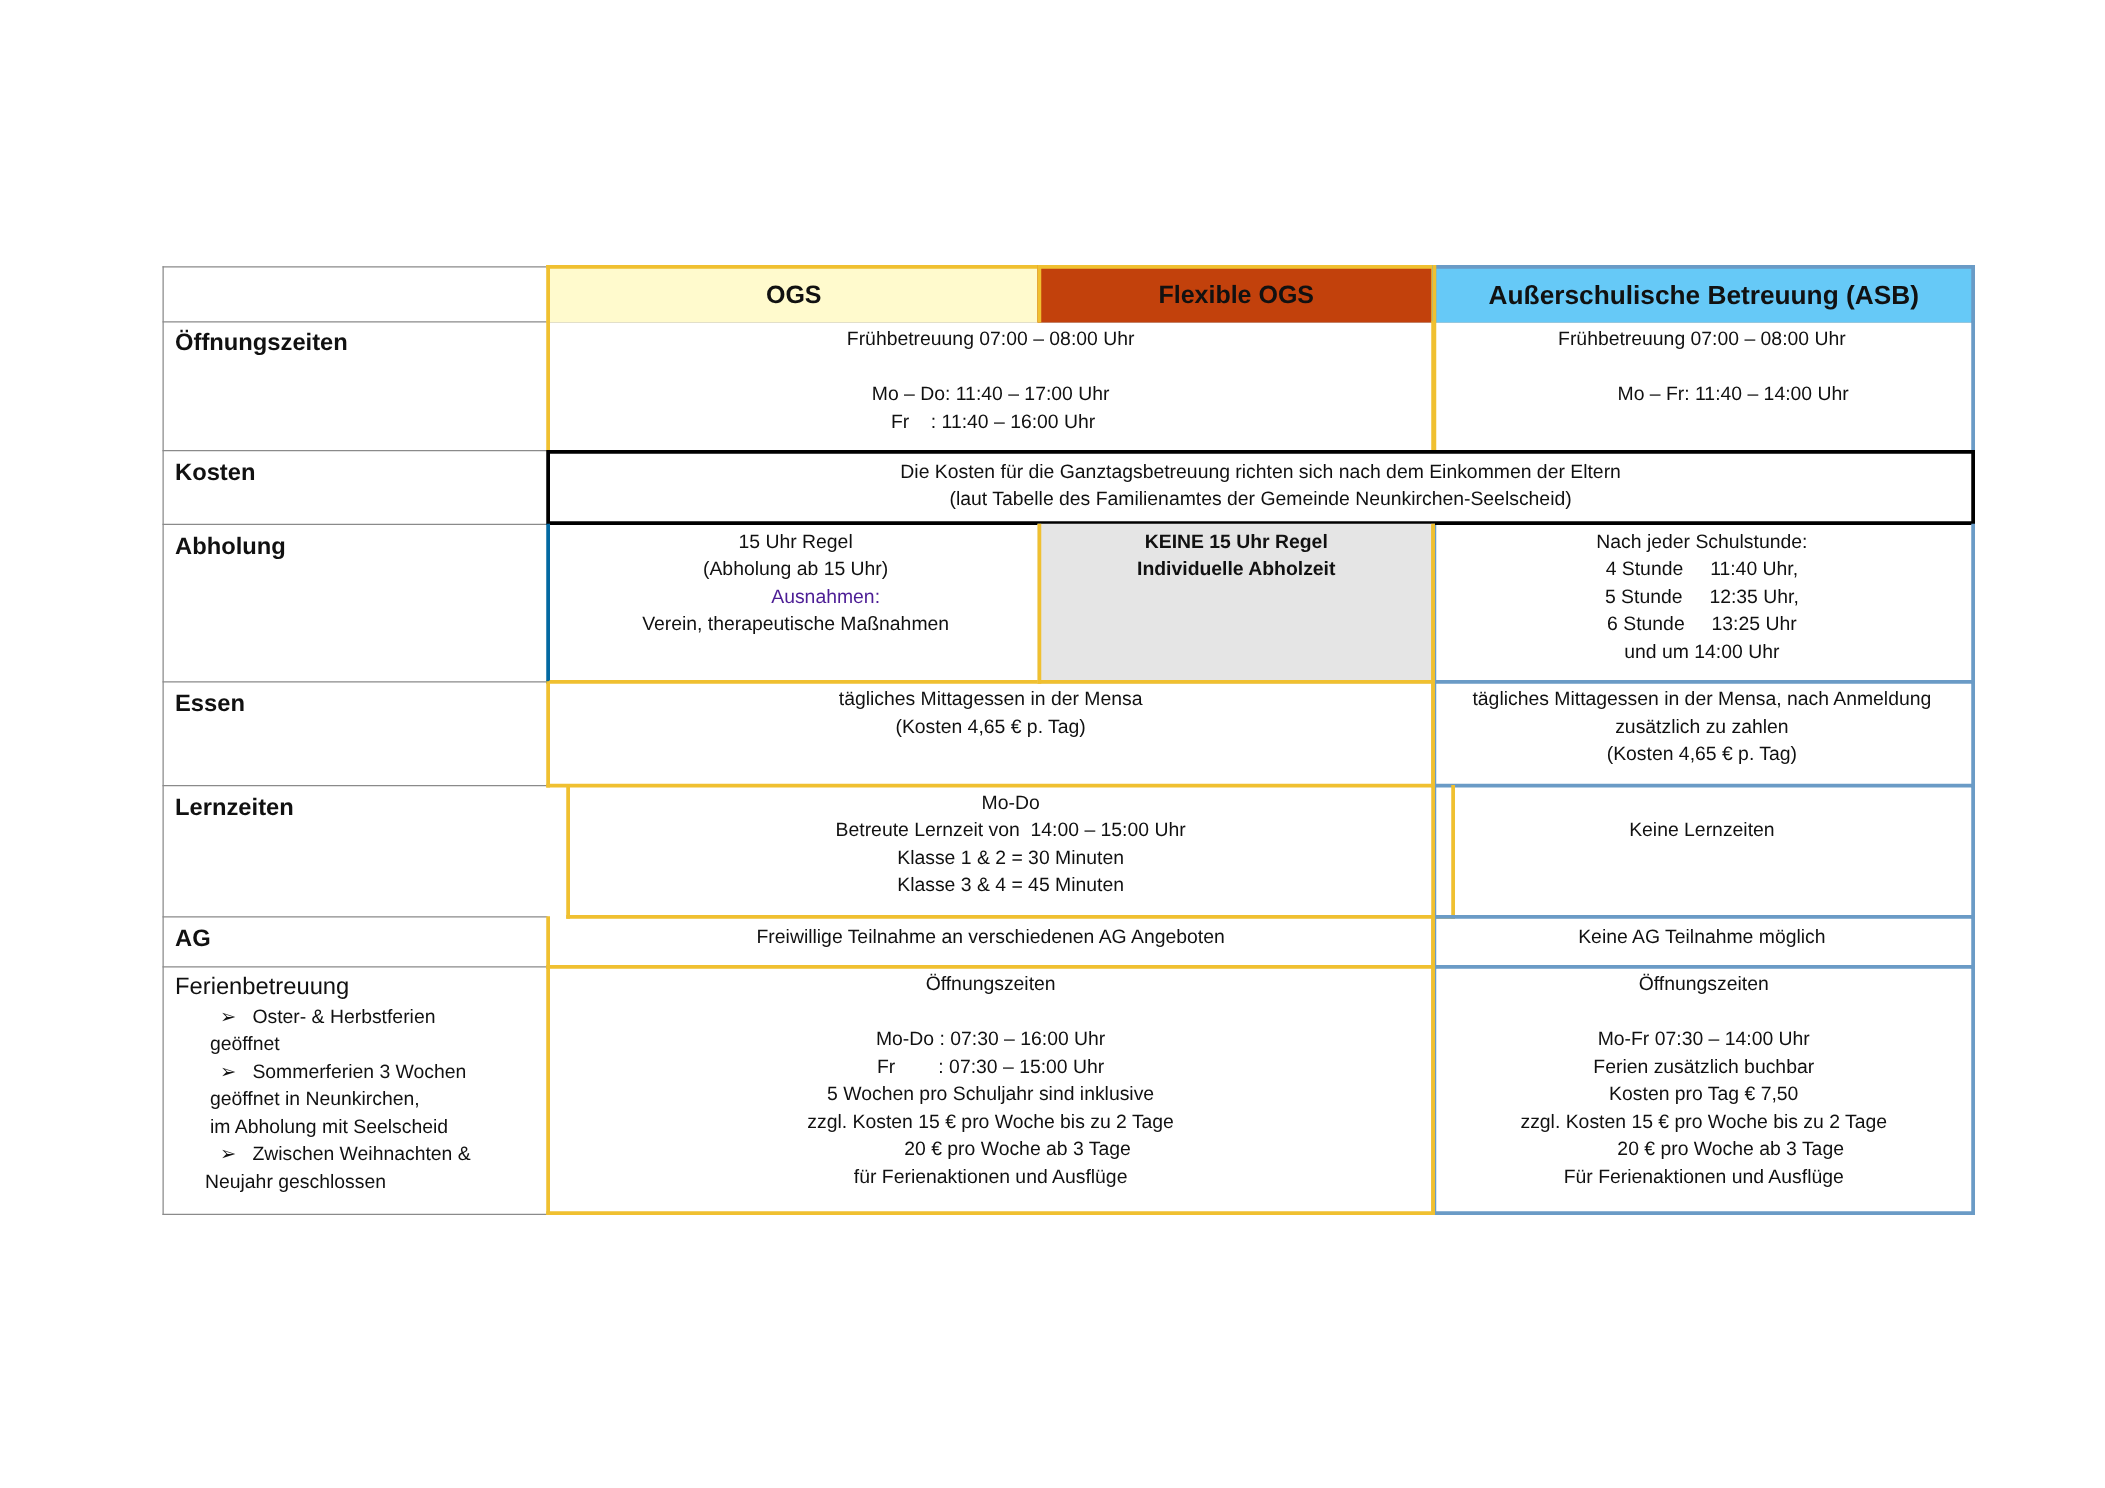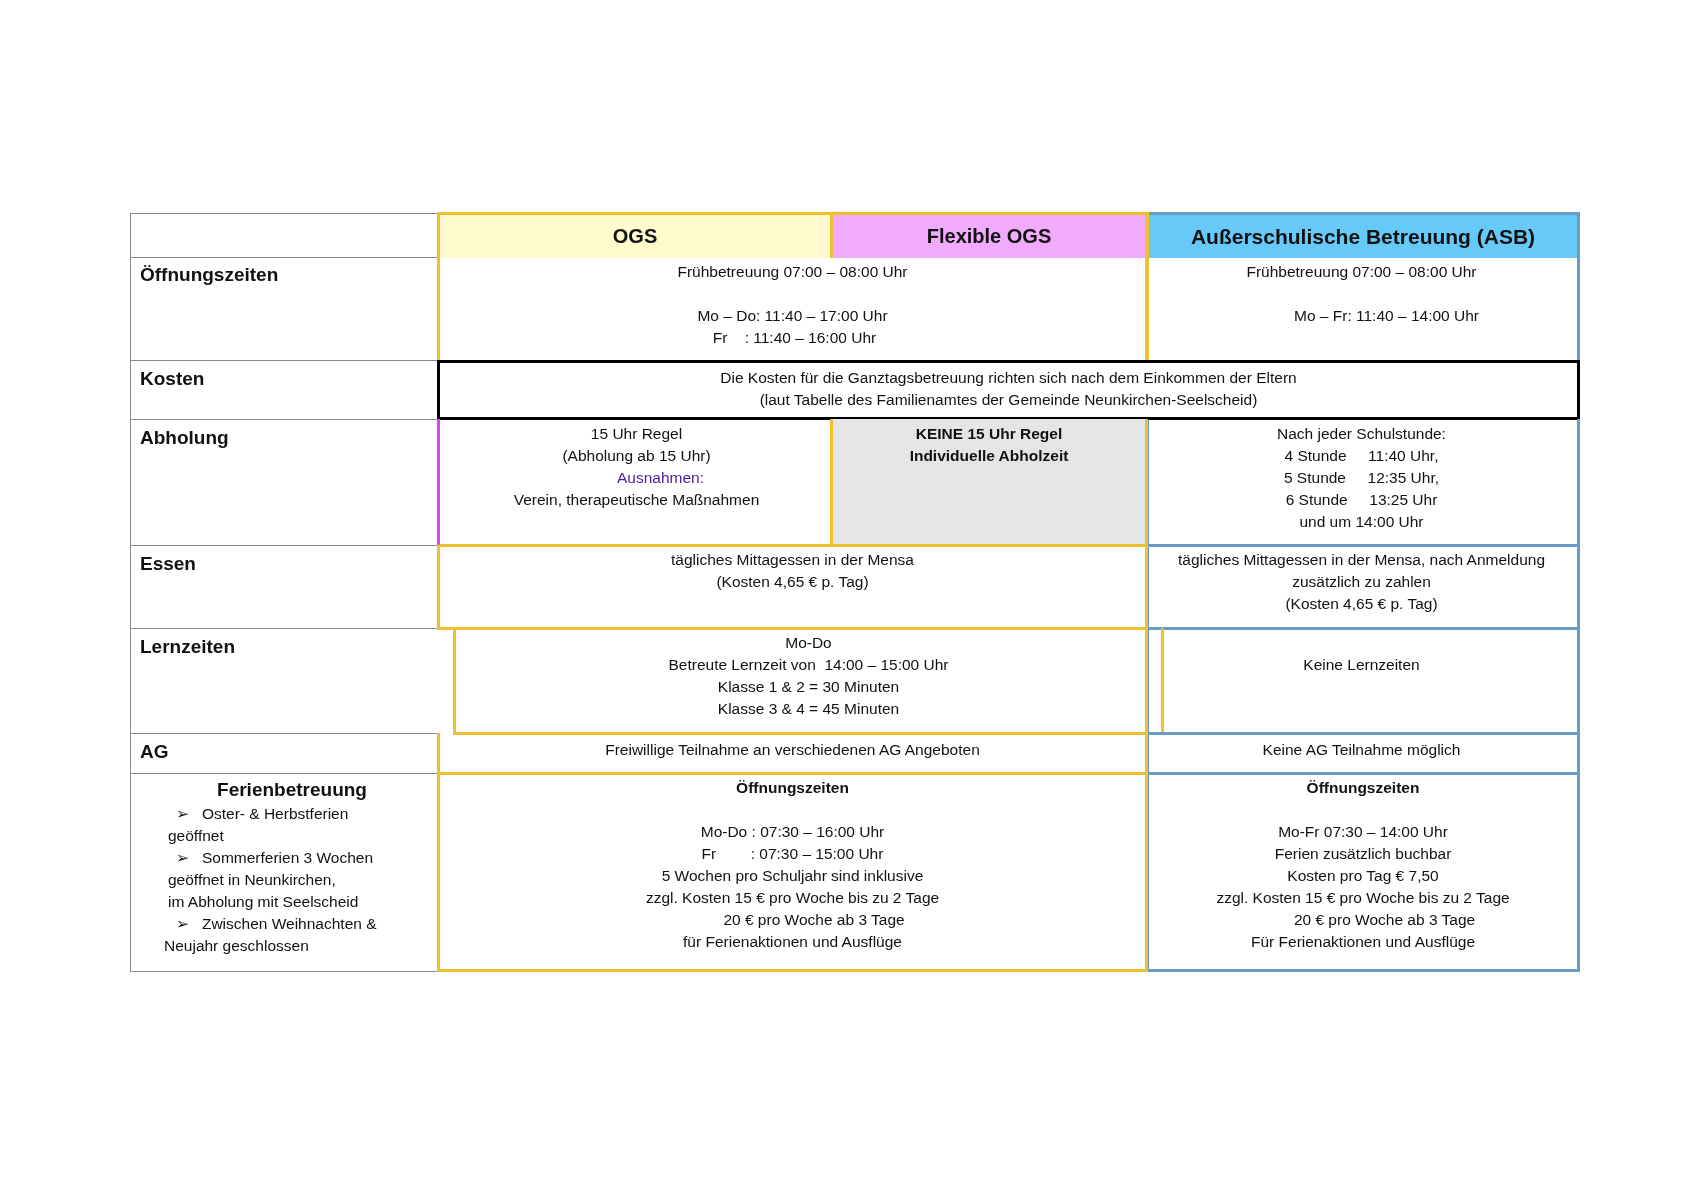--- a/index.html
+++ b/index.html
@@ -4,21 +4,21 @@
 <style>
   html, body { margin: 0; padding: 0; background: #ffffff; }
   body { width: 1684px; height: 1190px; position: relative; overflow: hidden;
          font-family: "Liberation Sans", sans-serif; color: #111; }
   .page { position: absolute; left: 16px; top: 0; width: 1684px; height: 1136px; }
   .cell { position: absolute; box-sizing: border-box; font-size: 15.5px; line-height: 22px; text-align: center; }
   .lbl { position: absolute; box-sizing: border-box; font-weight: bold; font-size: 19px; padding: 6px 8px; text-align: left; }
   .hdr { position: absolute; box-sizing: border-box; font-weight: bold; font-size: 20px; display: flex; align-items: center; justify-content: center; }
   .line { display: block; white-space: pre; }
   .red { color: #4c1d95; padding-left: 48px; }
-  .b { font-weight: bold; text-align: center; }
+  .b { font-weight: normal; }
   .gline { position: absolute; background: #8a8a8a; }
   .bul { white-space: pre; display: block; font-size: 15.5px; line-height: 22px; }
 </style>
 </head>
 <body>
 
 <div class="page">
 
   <div class="gline" style="left:114px; top:213px; width:1px; height:759px;"></div>
   <div class="gline" style="left:114px; top:213px; width:308px; height:1px;"></div>
@@ -27,21 +27,21 @@
   <div class="gline" style="left:114px; top:419px; width:308px; height:1px;"></div>
   <div class="gline" style="left:114px; top:545px; width:308px; height:1px;"></div>
   <div class="gline" style="left:114px; top:628px; width:308px; height:1px;"></div>
   <div class="gline" style="left:114px; top:733px; width:308px; height:1px;"></div>
   <div class="gline" style="left:114px; top:773px; width:308px; height:1px;"></div>
   <div class="gline" style="left:114px; top:971px; width:308px; height:1px;"></div>
 
   <div class="hdr" style="left:421px; top:212px; width:396px; height:46px; background:#FFFACD; border:3px solid #F0C030; border-bottom:none;">
     <span>OGS</span>
   </div>
-  <div class="hdr" style="left:814px; top:212px; width:318px; height:46px; background:#f0abfc; border:3px solid #F0C030; border-left:3px solid #F0C030; border-bottom:none;">
+  <div class="hdr" style="left:814px; top:212px; width:318px; height:46px; background:#c2410c; border:3px solid #F0C030; border-left:3px solid #F0C030; border-bottom:none;">
     <span>Flexible OGS</span>
   </div>
   <div class="hdr" style="left:1130px; top:212px; width:434px; height:46px; background:#66C9F7; border:3px solid #6A9BC6; border-bottom:none; font-size:21px;">
     <span>Außerschulische Betreuung (ASB)</span>
   </div>
 
   <div class="lbl" style="left:116px; top:258px; width:304px;">Öffnungszeiten</div>
   <div class="cell" style="left:421px; top:257px; width:711px; height:104px; border-left:3px solid #F0C030; border-right:3px solid #F0C030; padding-top:4px;">
     <span class="line">Frühbetreuung 07:00 – 08:00 Uhr</span>
     <span class="line">&nbsp;</span>
@@ -54,21 +54,21 @@
     <span class="line" style="padding-left:50px;">Mo – Fr: 11:40 – 14:00 Uhr</span>
   </div>
 
   <div class="lbl" style="left:116px; top:362px; width:304px;">Kosten</div>
   <div class="cell" style="left:421px; top:360px; width:1143px; height:60px; border:3px solid #000; padding-top:4px;">
     <span class="line">Die Kosten für die Ganztagsbetreuung richten sich nach dem Einkommen der Eltern</span>
     <span class="line">(laut Tabelle des Familienamtes der Gemeinde Neunkirchen-Seelscheid)</span>
   </div>
 
   <div class="lbl" style="left:116px; top:421px; width:304px;">Abholung</div>
-  <div class="cell" style="left:421px; top:419px; width:396px; height:128px; border-left:3px solid #d946ef; border-bottom:3px solid #F0C030; padding-top:4px;">
+  <div class="cell" style="left:421px; top:419px; width:396px; height:128px; border-left:3px solid #0369a1; border-bottom:3px solid #F0C030; padding-top:4px;">
     <span class="line">15 Uhr Regel</span>
     <span class="line">(Abholung ab 15 Uhr)</span>
     <span class="line red">Ausnahmen:</span>
     <span class="line">Verein, therapeutische Maßnahmen</span>
   </div>
   <div class="cell" style="left:814px; top:419px; width:318px; height:128px; background:#e5e5e5; border-left:3px solid #F0C030; border-right:3px solid #F0C030; border-bottom:3px solid #F0C030; padding-top:4px;font-weight:bold;">
     <span class="line">KEINE 15 Uhr Regel</span>
     <span class="line">Individuelle Abholzeit</span>
   </div>
   <div class="cell" style="left:1130px; top:419px; width:434px; height:128px; border-right:3px solid #6A9BC6; border-bottom:3px solid #6A9BC6; padding-top:4px;">

